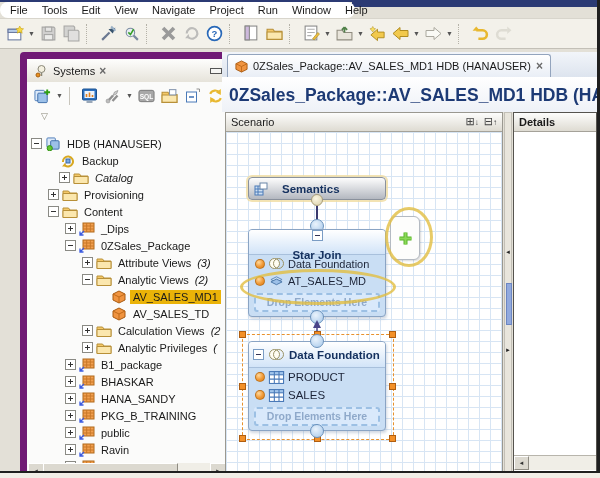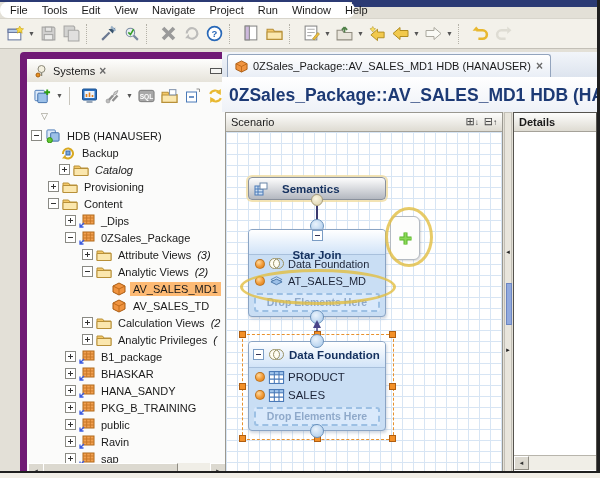--- a/index.html
+++ b/index.html
@@ -37,21 +37,21 @@
   .filter-row{position:absolute;left:14px;top:52px;color:#8a8878;font-size:9px;}
   .tree{position:absolute;left:0;top:66px;width:199px;height:338px;overflow:hidden;background:#fbfbfa;padding-top:2px;box-sizing:border-box;}
   .tree-row{height:17px;display:flex;align-items:center;white-space:nowrap;}
   .expander{width:9px;height:9px;box-sizing:content-box;flex:none;margin-right:3px;position:relative;}
   .exp-plus,.exp-minus{border:1px solid #8a8a84;background:#fff;}
   .exp-plus::before,.exp-minus::before{content:"";position:absolute;left:2px;top:4px;width:5px;height:1px;background:#333;}
   .exp-plus::after{content:"";position:absolute;left:4px;top:2px;width:1px;height:5px;background:#333;}
   .ticon{width:16px;height:14px;flex:none;margin-right:3px;}
   .ticon svg{width:16px;height:14px;}
   .tlabel{padding:1px 3px;}
-  .tree-row.selected .tlabel{background:#fdba74;}
+  .tree-row.selected .tlabel{background:#eab308;}
   .tcount{font-style:italic;margin-left:3px;}
   
   .sb{position:absolute;background:#f0eee7;}
   .sb-btn{position:absolute;width:15px;height:14px;background:#dcd9d0;border:1px solid;border-color:#fff #8e8b82 #8e8b82 #fff;color:#333;font-size:6px;display:flex;align-items:center;justify-content:center;}
   .sb-thumb{position:absolute;background:#dcd9d0;border:1px solid;border-color:#fff #8e8b82 #8e8b82 #fff;}
   .tree-vscroll{left:199px;top:66px;width:16px;height:338px;}
   .tree-hscroll{left:1px;top:404px;width:198px;height:15px;}
   
   .editor-tabstrip{position:absolute;left:222px;top:52px;width:375px;height:25px;background:linear-gradient(#f2f5fa,#dde4ee);border-bottom:1px solid #93a4bd;}
   .editor-tab{position:absolute;left:5px;top:2px;height:22px;display:flex;align-items:center;gap:5px;padding:0 7px;background:linear-gradient(#ffffff,#e9eef6);border:1px solid #93a4bd;border-bottom:none;border-radius:3px 3px 0 0;}
@@ -304,21 +304,21 @@
             <path d="M13 0.5 L13 6 L8.5 3.8 Z" fill="#e8b830"></path>
             <path d="M13 9 a5 4.5 0 0 1 -9 1" fill="none" stroke="#e8b830" stroke-width="2"></path>
             <path d="M3 13.5 L3 8 L7.5 10.2 Z" fill="#e8b830"></path>
           </svg>
         </span>
     </div>
     <div class="filter-row">▽</div>
 
     <div class="tree">
 
-        <div class="tree-row" style="padding-left: 4px;">
+        <div class="tree-row" style="padding-left: 4px; margin-top: 8px;">
           <span class="expander exp-minus"></span>
           <span class="ticon"><svg viewBox="0 0 15 15">
               <rect x="1" y="1" width="9" height="10" rx="1" fill="#dce9f8" stroke="#4a7ab8"></rect>
               <rect x="5" y="4" width="9" height="9" rx="1" fill="#9cc0e8" stroke="#3a6aa8"></rect>
               <circle cx="4" cy="12" r="2.8" fill="#62c832" stroke="#2f8f12"></circle>
             </svg></span>
           <span class="tlabel">HDB (HANAUSER)</span>
 
         </div>
 

